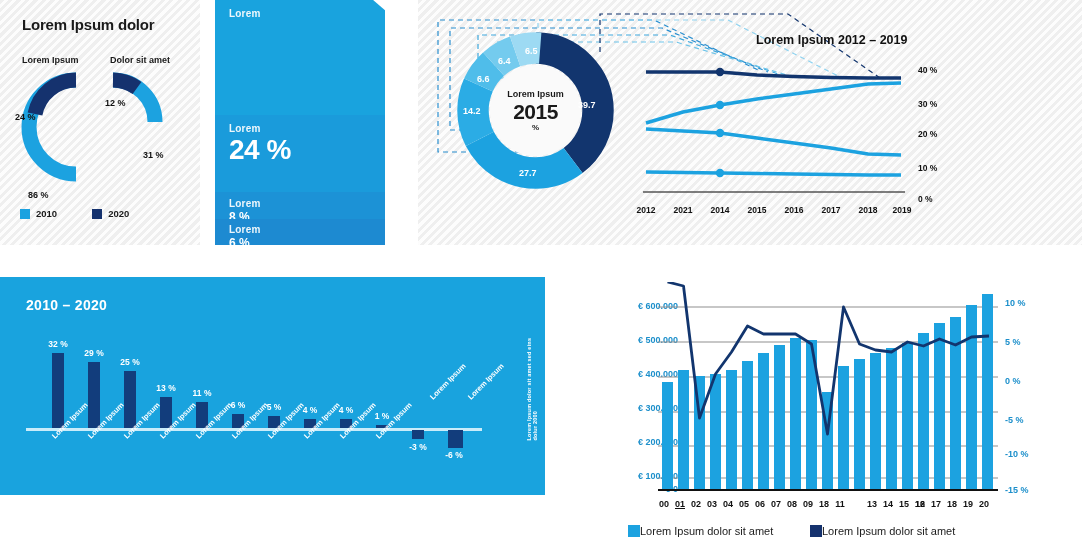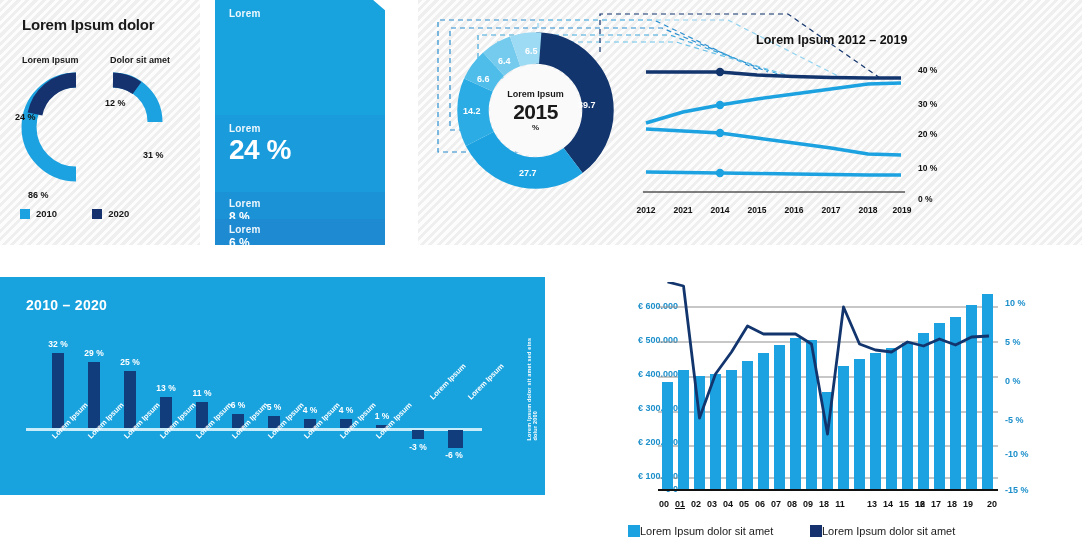--- a/index.html
+++ b/index.html
@@ -300,21 +300,21 @@
   <div class="cb-xtick" style="left:222px;top:222px;width:24px;">18</div>
   <div class="cb-xtick" style="left:238px;top:222px;width:24px;">11</div>
   <div class="cb-xtick" style="left:270px;top:222px;width:24px;padding-left:48px;">12</div>
   <div class="cb-xtick" style="left:270px;top:222px;width:24px;">13</div>
   <div class="cb-xtick" style="left:286px;top:222px;width:24px;">14</div>
   <div class="cb-xtick" style="left:302px;top:222px;width:24px;">15</div>
   <div class="cb-xtick" style="left:318px;top:222px;width:24px;">16</div>
   <div class="cb-xtick" style="left:334px;top:222px;width:24px;">17</div>
   <div class="cb-xtick" style="left:350px;top:222px;width:24px;">18</div>
   <div class="cb-xtick" style="left:366px;top:222px;width:24px;">19</div>
-  <div class="cb-xtick" style="left:382px;top:222px;width:24px;padding-left:8px;">20</div>
+  <div class="cb-xtick" style="left:382px;top:222px;width:24px;">20</div>
 
   <div class="cb-legend" style="left:38px;top:248px;">
     <span class="sw" style="background:#1CA2E0;"></span>
     <span>Lorem Ipsum dolor sit amet</span>
   </div>
   <div class="cb-legend" style="left:220px;top:248px;">
     <span class="sw" style="background:#15326E;"></span>
     <span>Lorem Ipsum dolor sit amet</span>
   </div>
 </div>

